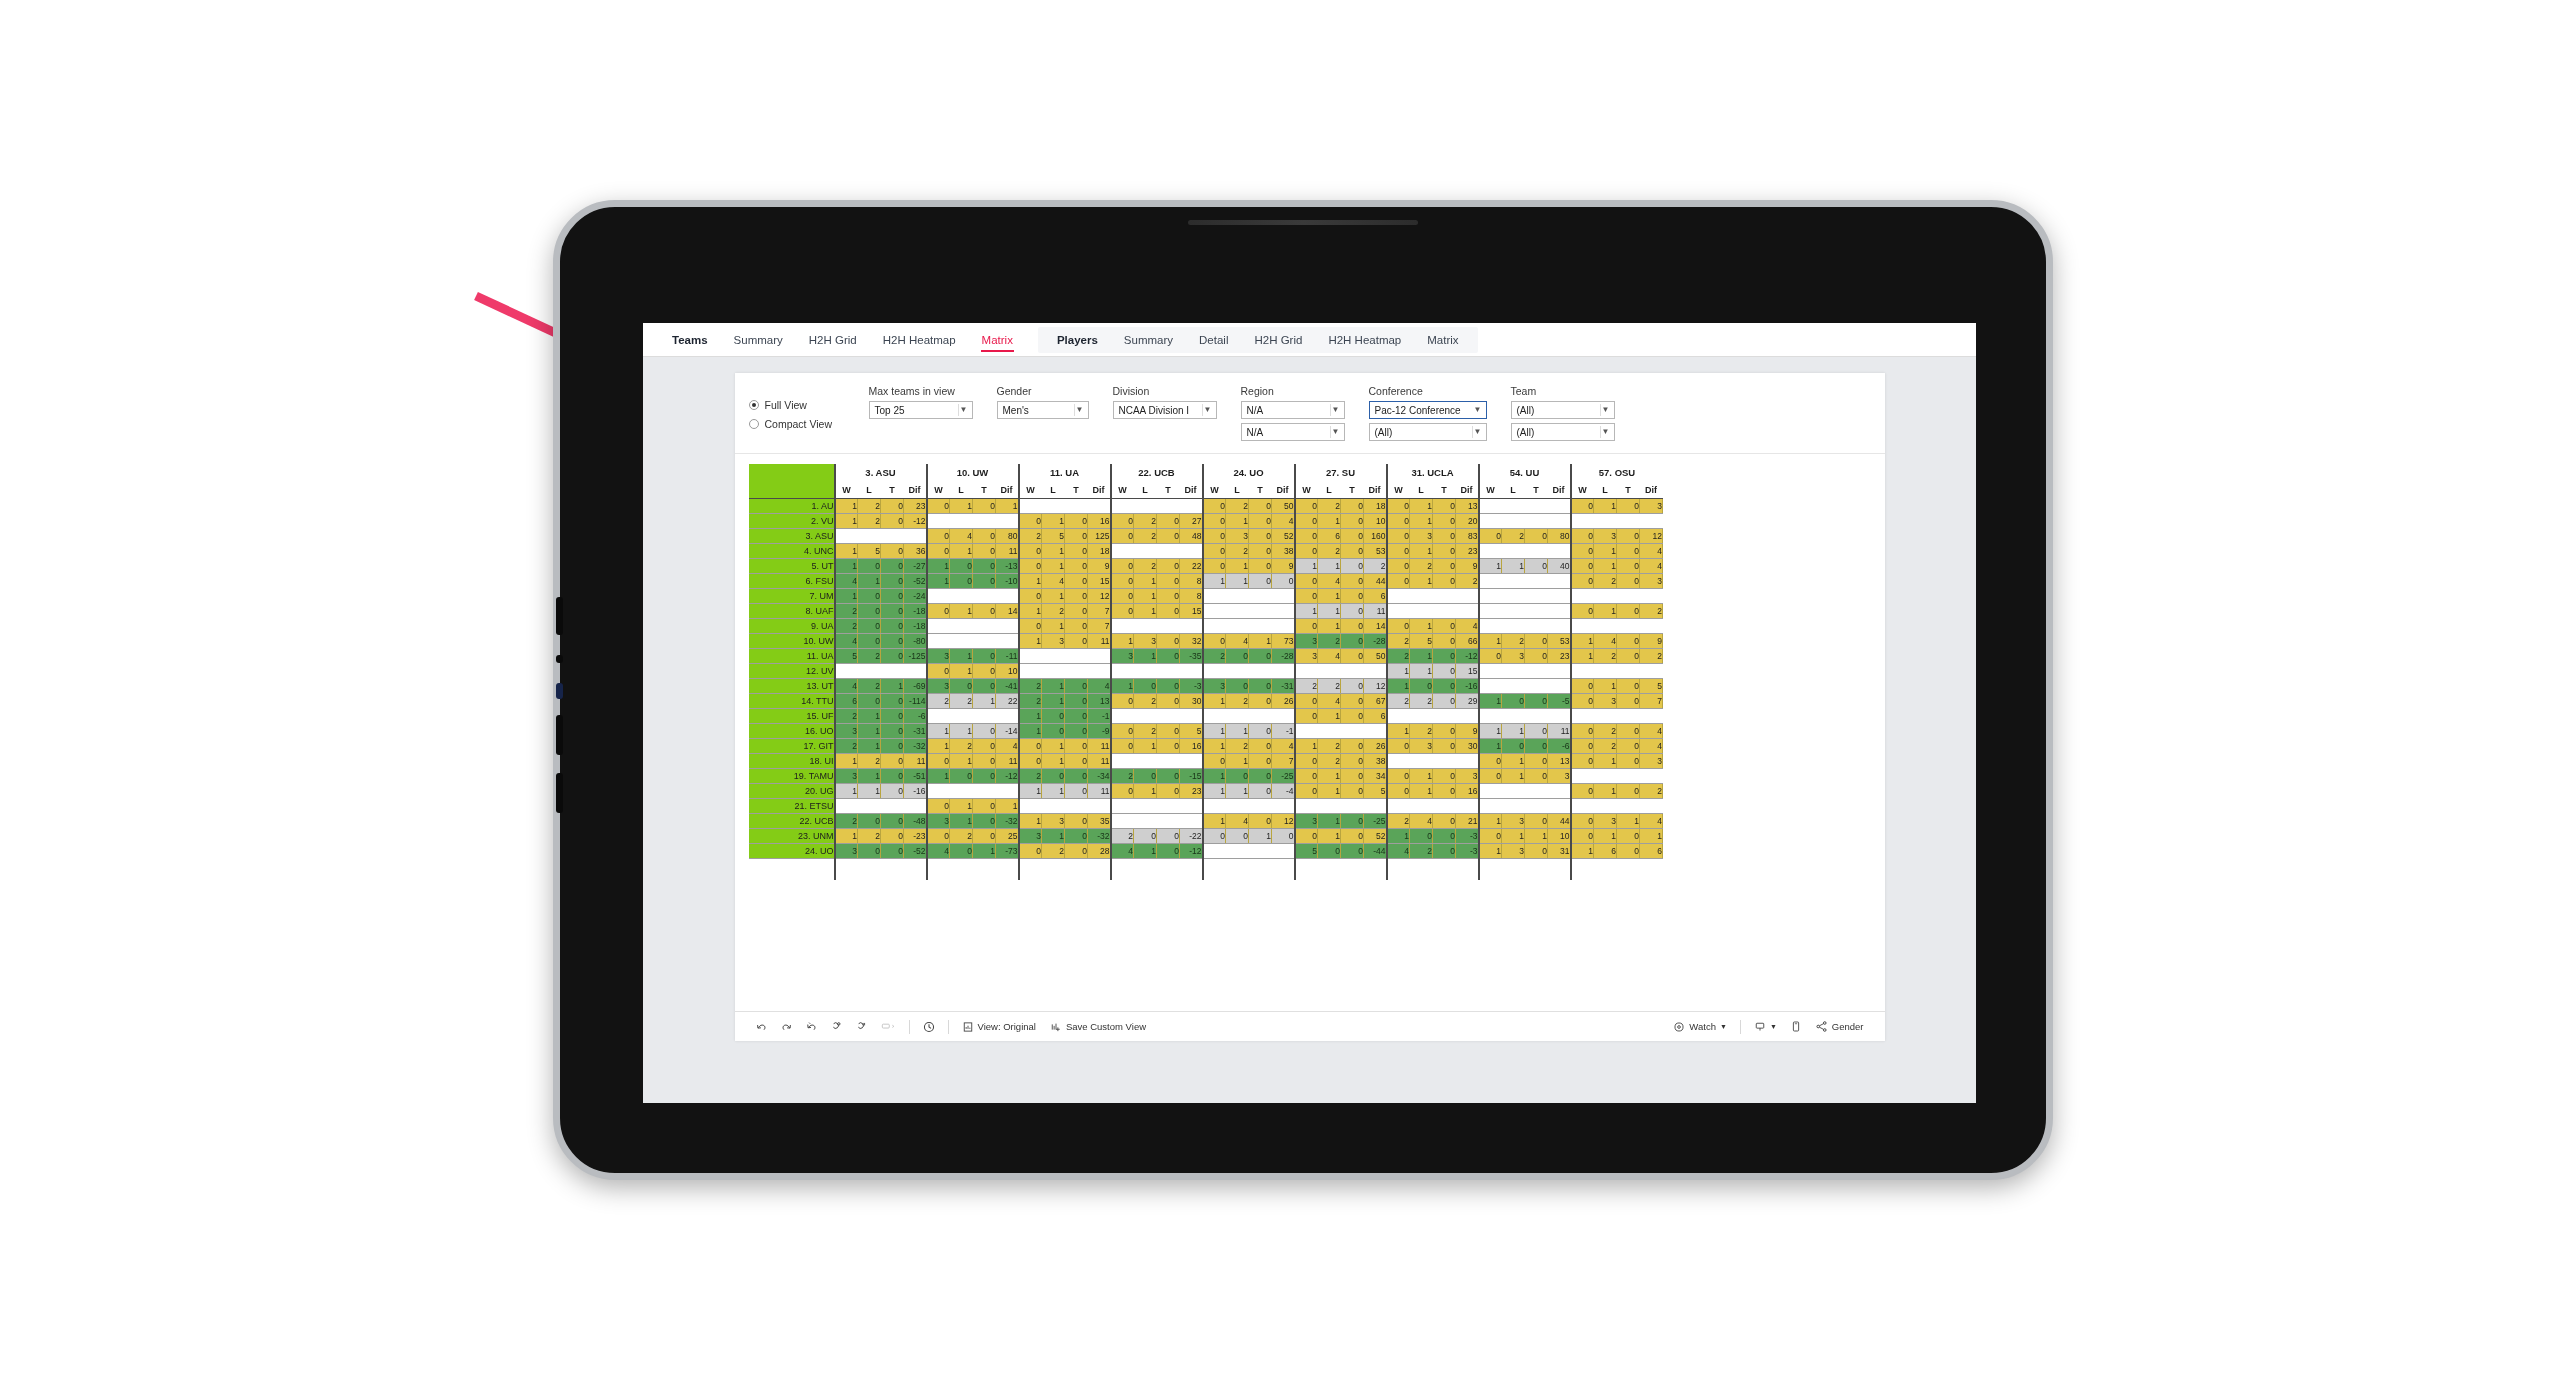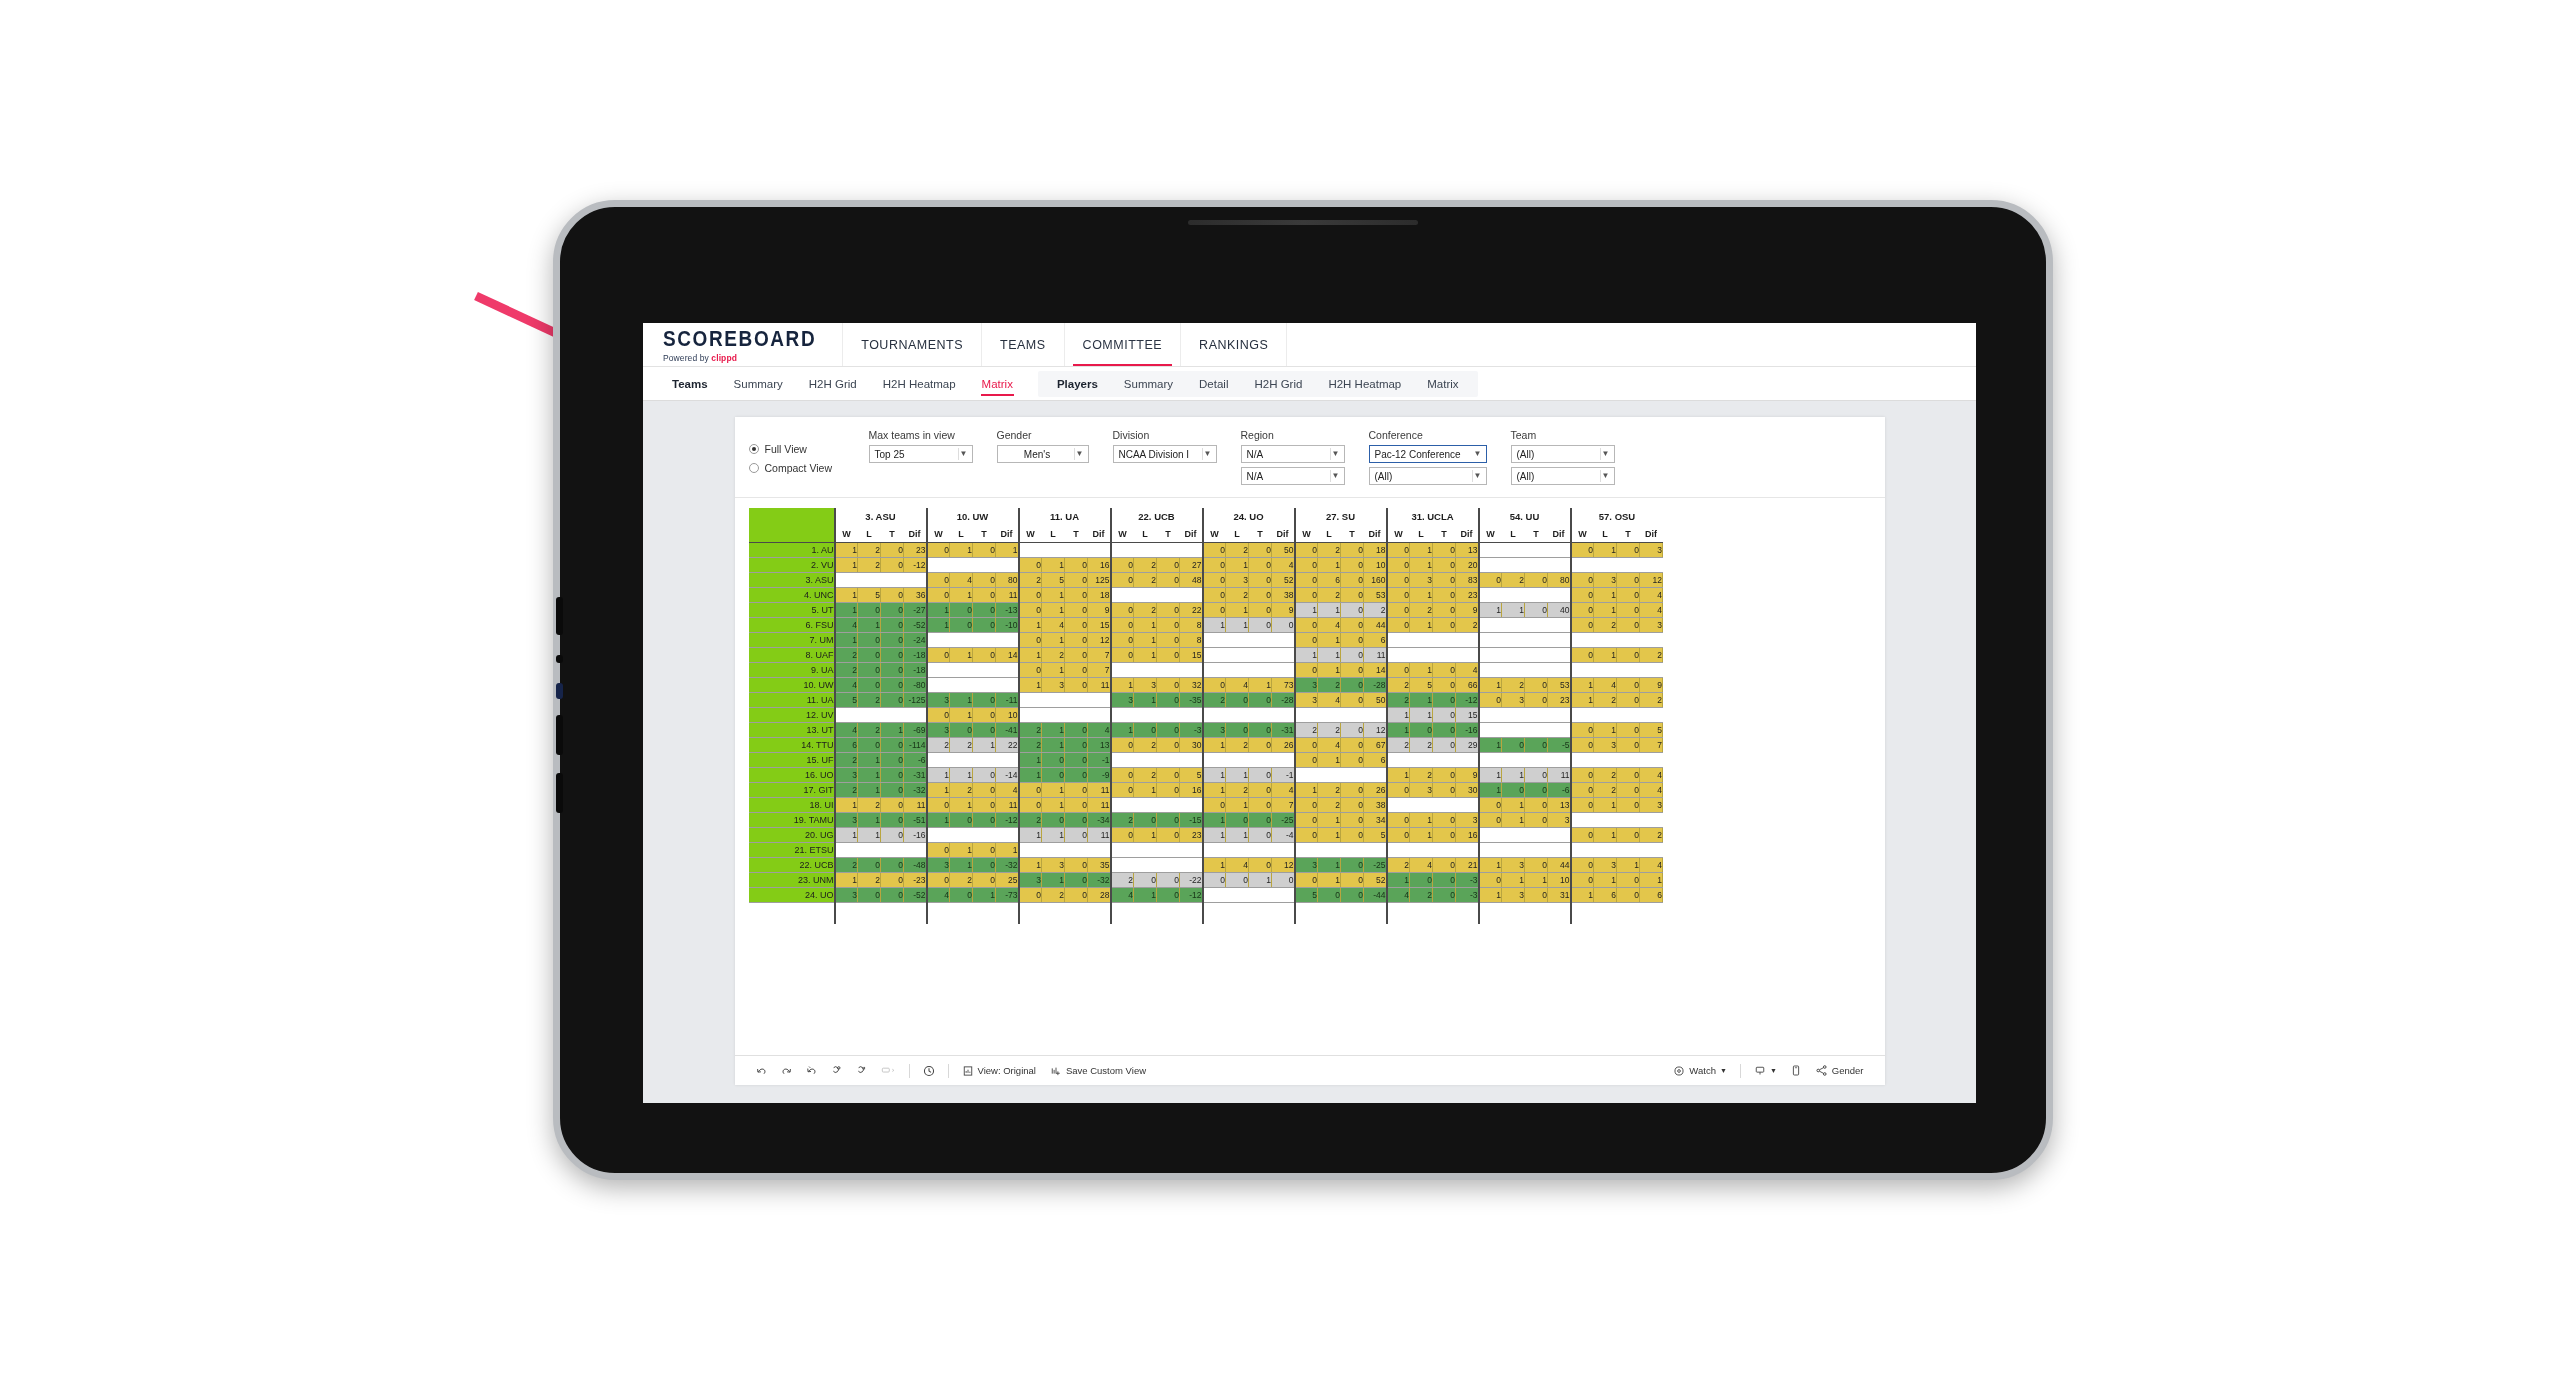--- a/index.html
+++ b/index.html
@@ -116,21 +116,21 @@
   }
   .fgroup { display:flex; flex-direction:column; }
   .flabel { font-size: 10.5px; color:#3a3a3a; margin-bottom: 4px; }
   .fsel {
     position:relative; border:1px solid #b7b7b7; background:#fff; height: 18px;
     font-size: 10px; color:#222; display:flex; align-items:center;
     padding: 0 16px 0 5px; margin-bottom: 4px; white-space:nowrap; cursor:pointer;
   }
   .fsel.wide { width: 118px; }
   .fsel.mid  { width: 104px; }
-  .fsel.sm   { width: 92px; justify-content: center; }
+  .fsel.sm   { width: 92px; }
   .fsel.hl { border:1.6px solid #2c5fa8; }
   .fsel .car {
     position:absolute; right:4px; top:50%; transform:translateY(-50%);
     font-size: 8px; color:#555; line-height:1;
   }
   .fsel .div { position:absolute; right:13px; top:2px; bottom:2px; width:1px; background:#ddd; }
 
   
   #matrixwrap { padding: 10px 14px 0 14px; background:#fff; overflow:hidden; height: 570px;}
   table.mx { border-collapse: collapse; table-layout: fixed; font-size: 8.5px; color:#2b2b2b; }
@@ -197,32 +197,20 @@
 
   <div id="tablet">
     <div class="side-btn sb1"></div>
     <div class="side-btn sb2"></div>
     <div class="side-btn sb3"></div>
     <div class="side-btn sb4"></div>
     <div class="side-btn sb5"></div>
 
     <div id="screen">
 
-      <div id="topnav">
-        <div class="brand">
-          <div class="brand-title">SCOREBOARD</div>
-          <div class="brand-sub"><span>Powered by </span><b>clippd</b></div>
-        </div>
-        <div class="topnav-items">
-          <div class="topnav-item">TOURNAMENTS</div>
-          <div class="topnav-item">TEAMS</div>
-          <div class="topnav-item active">COMMITTEE</div>
-          <div class="topnav-item">RANKINGS</div>
-        </div>
-      </div>
 
       <div id="subnav">
         <div class="subgroup">
           <div class="subitem bold">Teams</div>
           <div class="subitem">Summary</div>
           <div class="subitem">H2H Grid</div>
           <div class="subitem">H2H Heatmap</div>
           <div class="subitem sel">Matrix</div>
         </div>
         <div class="subgroup g2">

